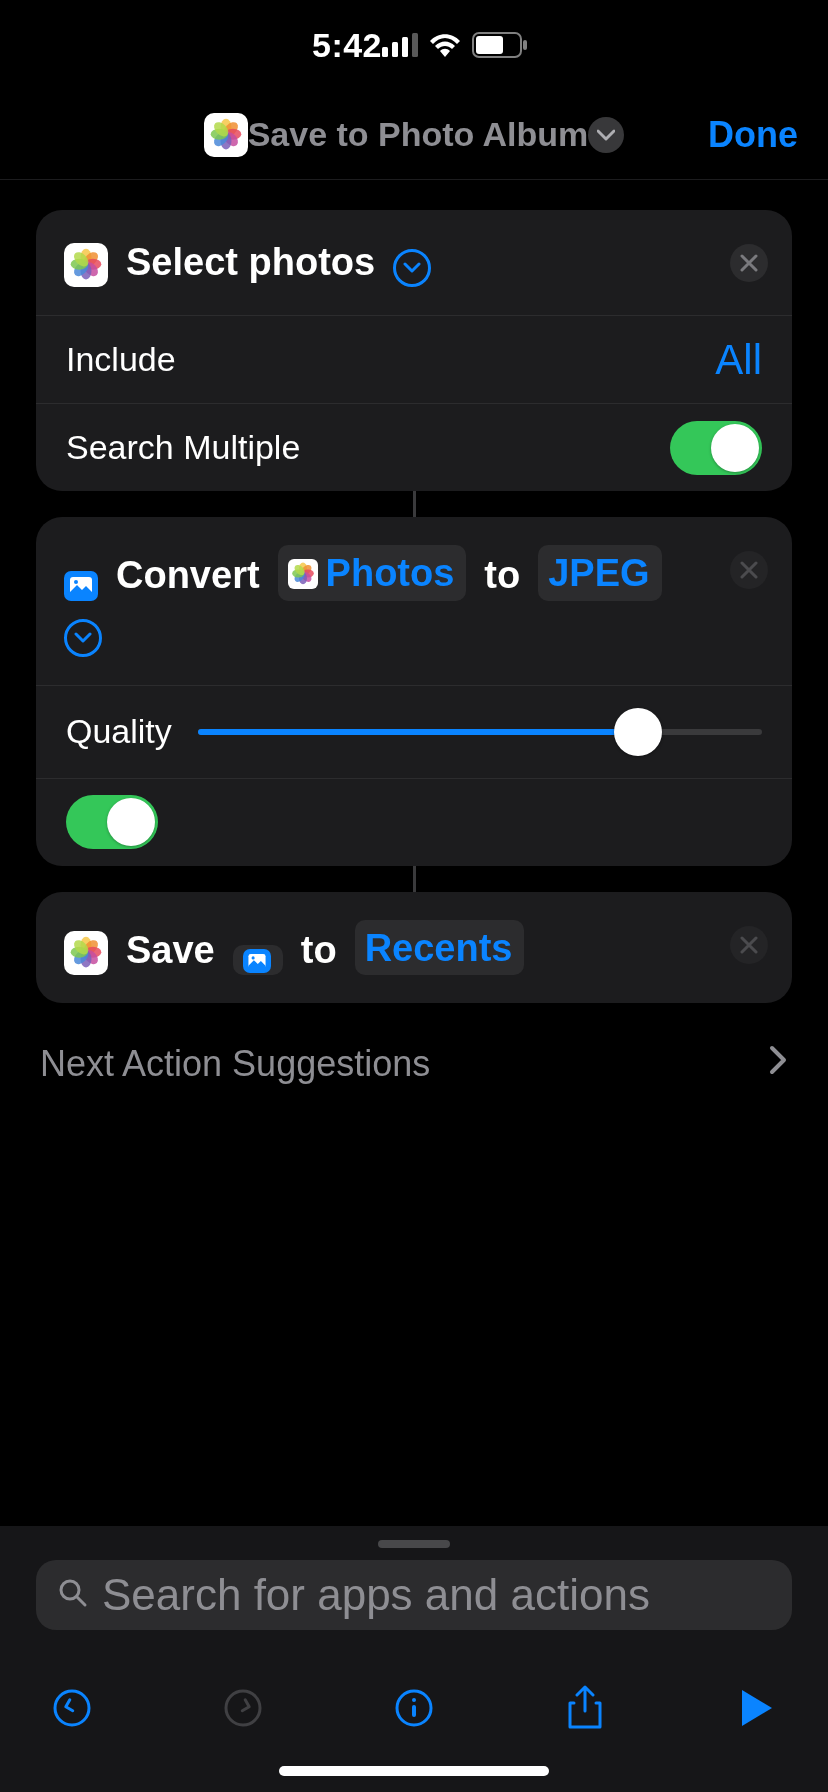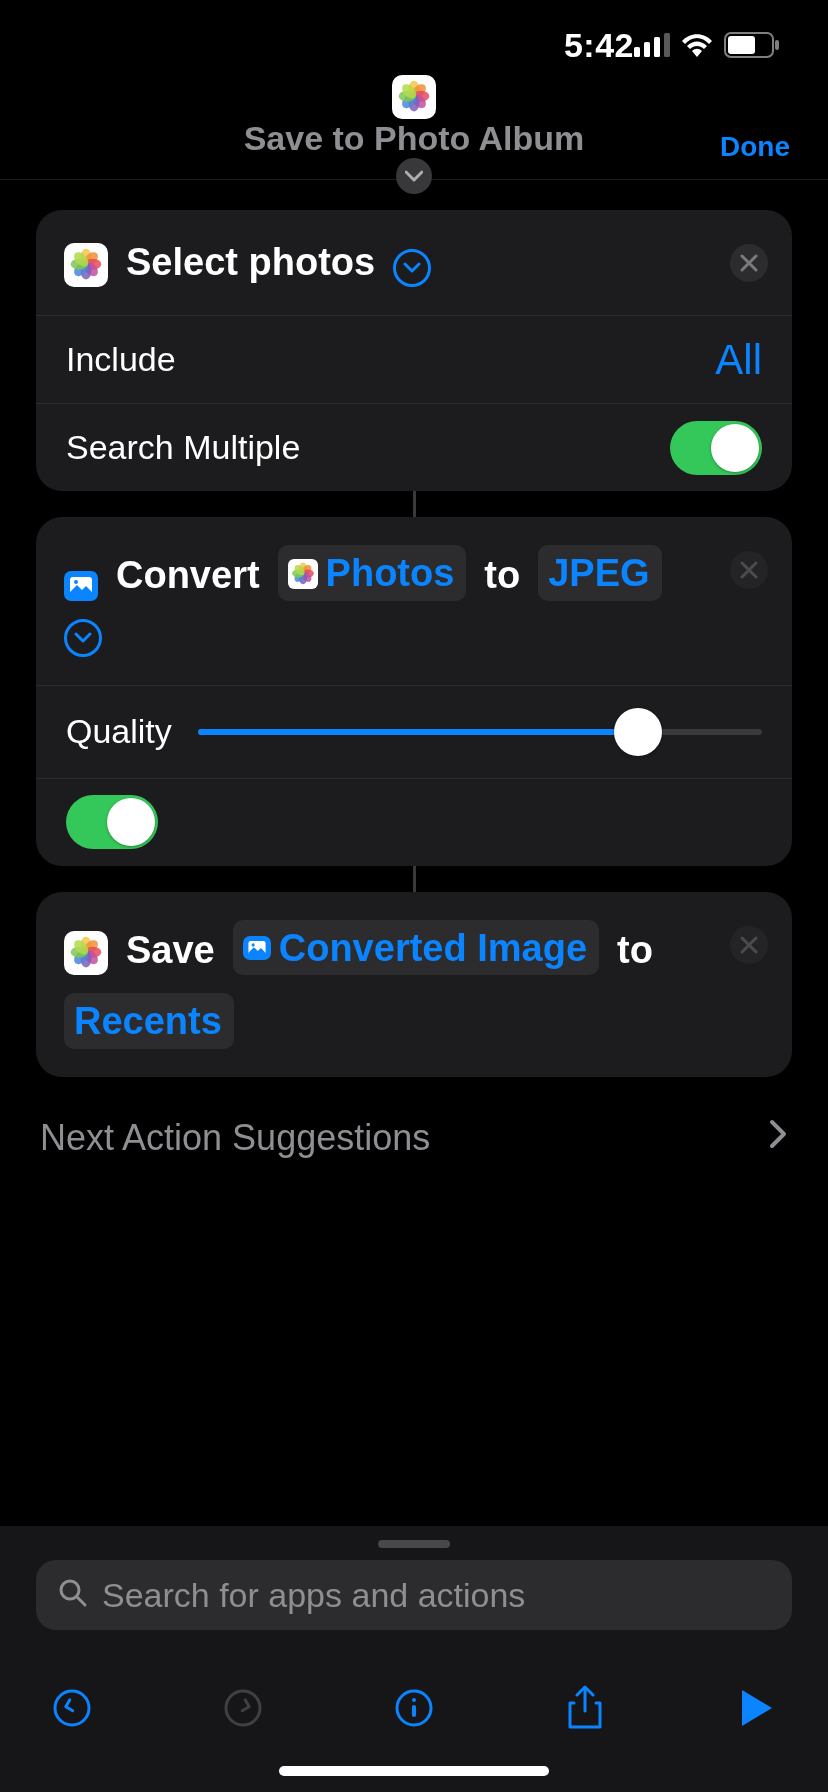--- a/index.html
+++ b/index.html
@@ -9,55 +9,53 @@
     background: #000;
     font-family: -apple-system, "SF Pro Text", "Helvetica Neue", Arial, sans-serif;
     color: #fff;
     overflow: hidden;
   }
   
   .status-bar {
     height: 90px;
     display: flex;
     align-items: center;
-    justify-content: flex-end;
+    justify-content: center;
     padding: 0 48px 0 60px;
   }
   .status-time { font-size: 34px; font-weight: 600; letter-spacing: 0.5px; }
   .status-right { display: flex; align-items: center; gap: 10px; }
   .status-right svg { display: block; }
 
   
   .nav-bar {
     height: 90px;
     display: flex;
     align-items: center;
     justify-content: center;
     position: relative;
     border-bottom: 1px solid #1c1c1e;
   }
   .nav-title-wrap {
     display: flex;
     align-items: center;
-    flex-direction: column;
   }
   .nav-title {
     font-size: 34px;
     font-weight: 600;
     color: #8e8e93;
   }
   .nav-done {
     position: absolute;
-    right: 38px;
+    right: 30px;
     top: 50%;
     transform: translateY(-50%);
-    font-size: 28px;
+    font-size: 36px;
     font-weight: 600;
     color: #0a84ff;
-    margin-top: 12px;
   }
   .photos-app-icon {
     width: 44px; height: 44px; border-radius: 10px; background: #fff;
     display: flex; align-items: center; justify-content: center;
   }
   .photos-flower {
     width: 32px; height: 32px; position: relative;
   }
   .petal {
     position: absolute;
@@ -218,21 +216,21 @@
     height: 70px;
     background: #2c2c2e;
     border-radius: 20px;
     display: flex;
     align-items: center;
     gap: 14px;
     padding: 0 22px;
   }
   .search-placeholder {
     color: #8e8e93;
-    font-size: 34px;
+    font-size: 44px;
   }
   .toolbar {
     height: 108px;
     display: flex;
     align-items: center;
     justify-content: space-between;
     padding: 0 48px;
   }
   .tool-btn {
     width: 48px; height: 48px;
@@ -417,21 +415,20 @@
       </div>
       <span class="white-text">Save</span>
       <span class="token">
         <span class="image-badge" style="width:28px;height:24px">
           <svg width="18" height="14" viewBox="0 0 22 18">
               <rect x="0" y="0" width="22" height="18" rx="3" fill="#fff"></rect>
               <circle cx="6" cy="5" r="2" fill="#0a84ff"></circle>
               <path d="M0 15 L7 8 L12 13 L16 9 L22 15 V18 H0 Z" fill="#0a84ff"></path>
             </svg>
         </span>
-        <span>Converted Image</span>
       </span>
       <span class="white-text">to</span>
       <span class="token">
         <span>Recents</span>
       </span>
     </div>
   </div>
 
   <div class="suggestions-row">
     <span>Next Action Suggestions</span>

